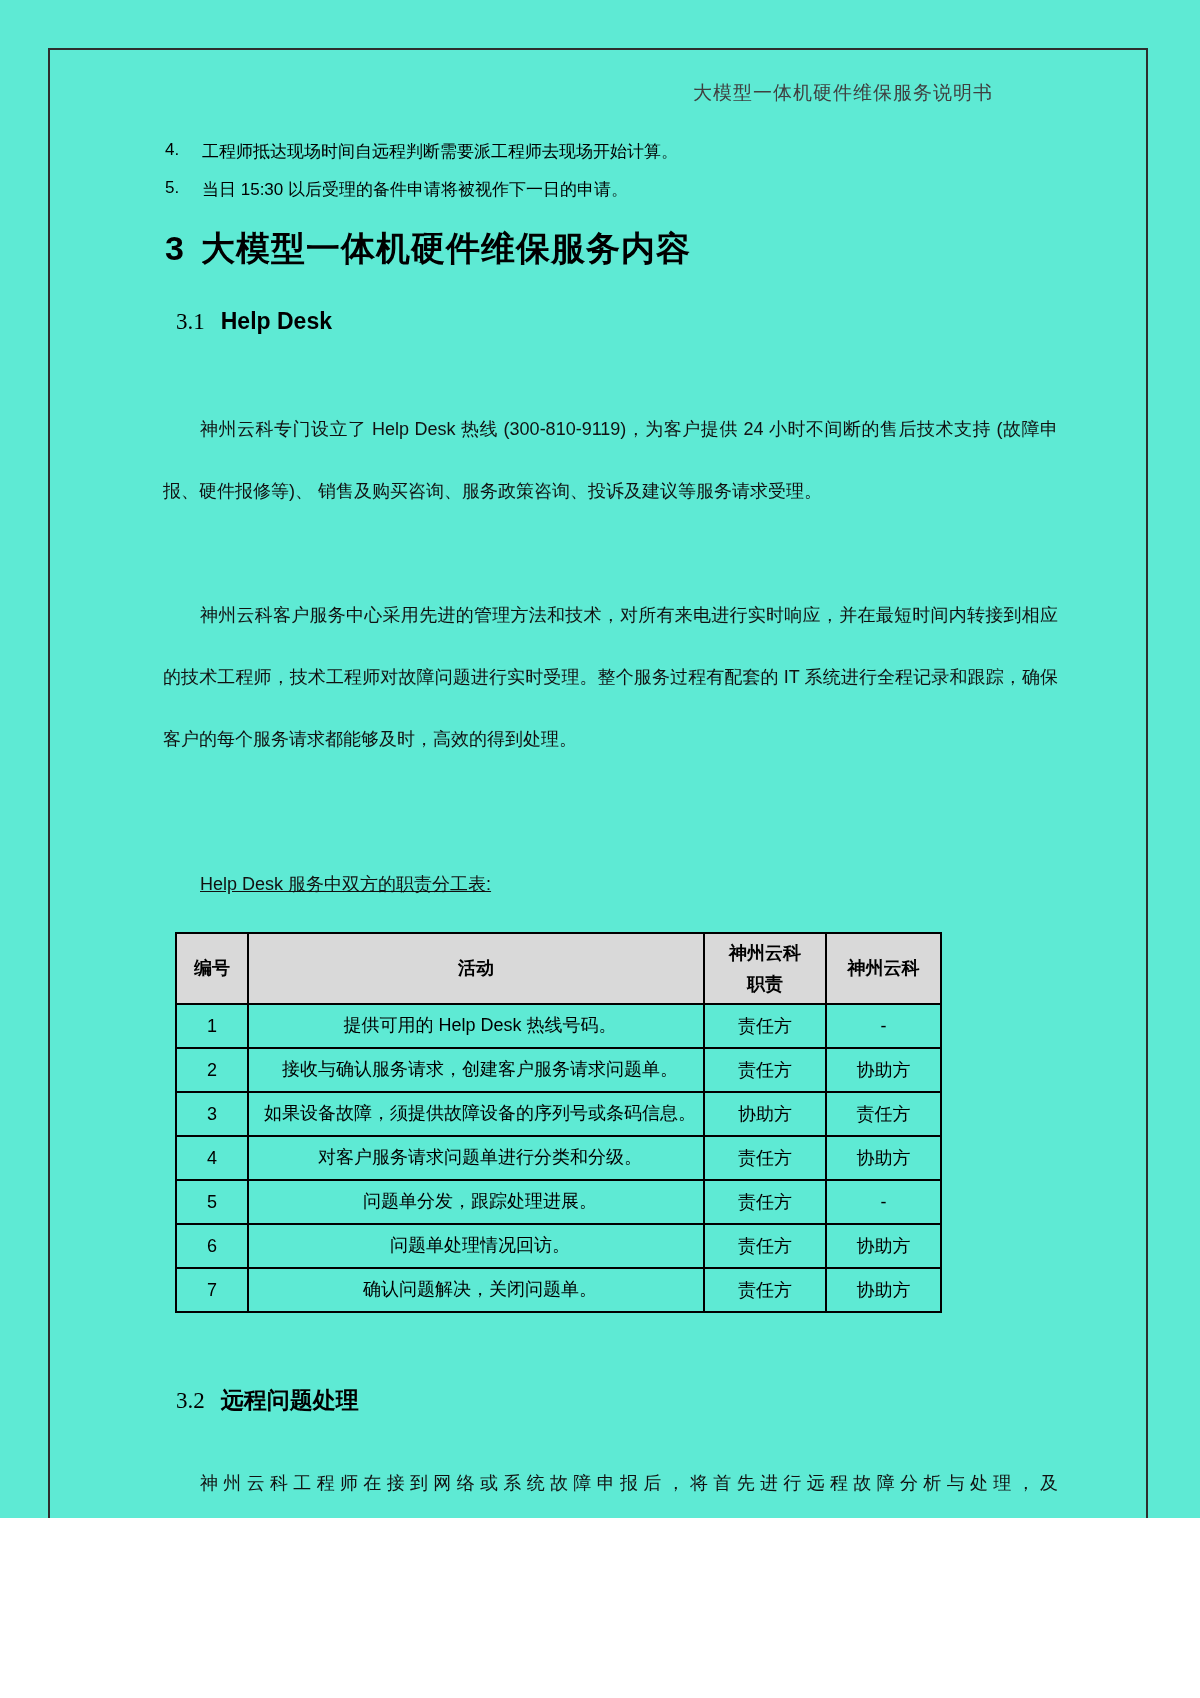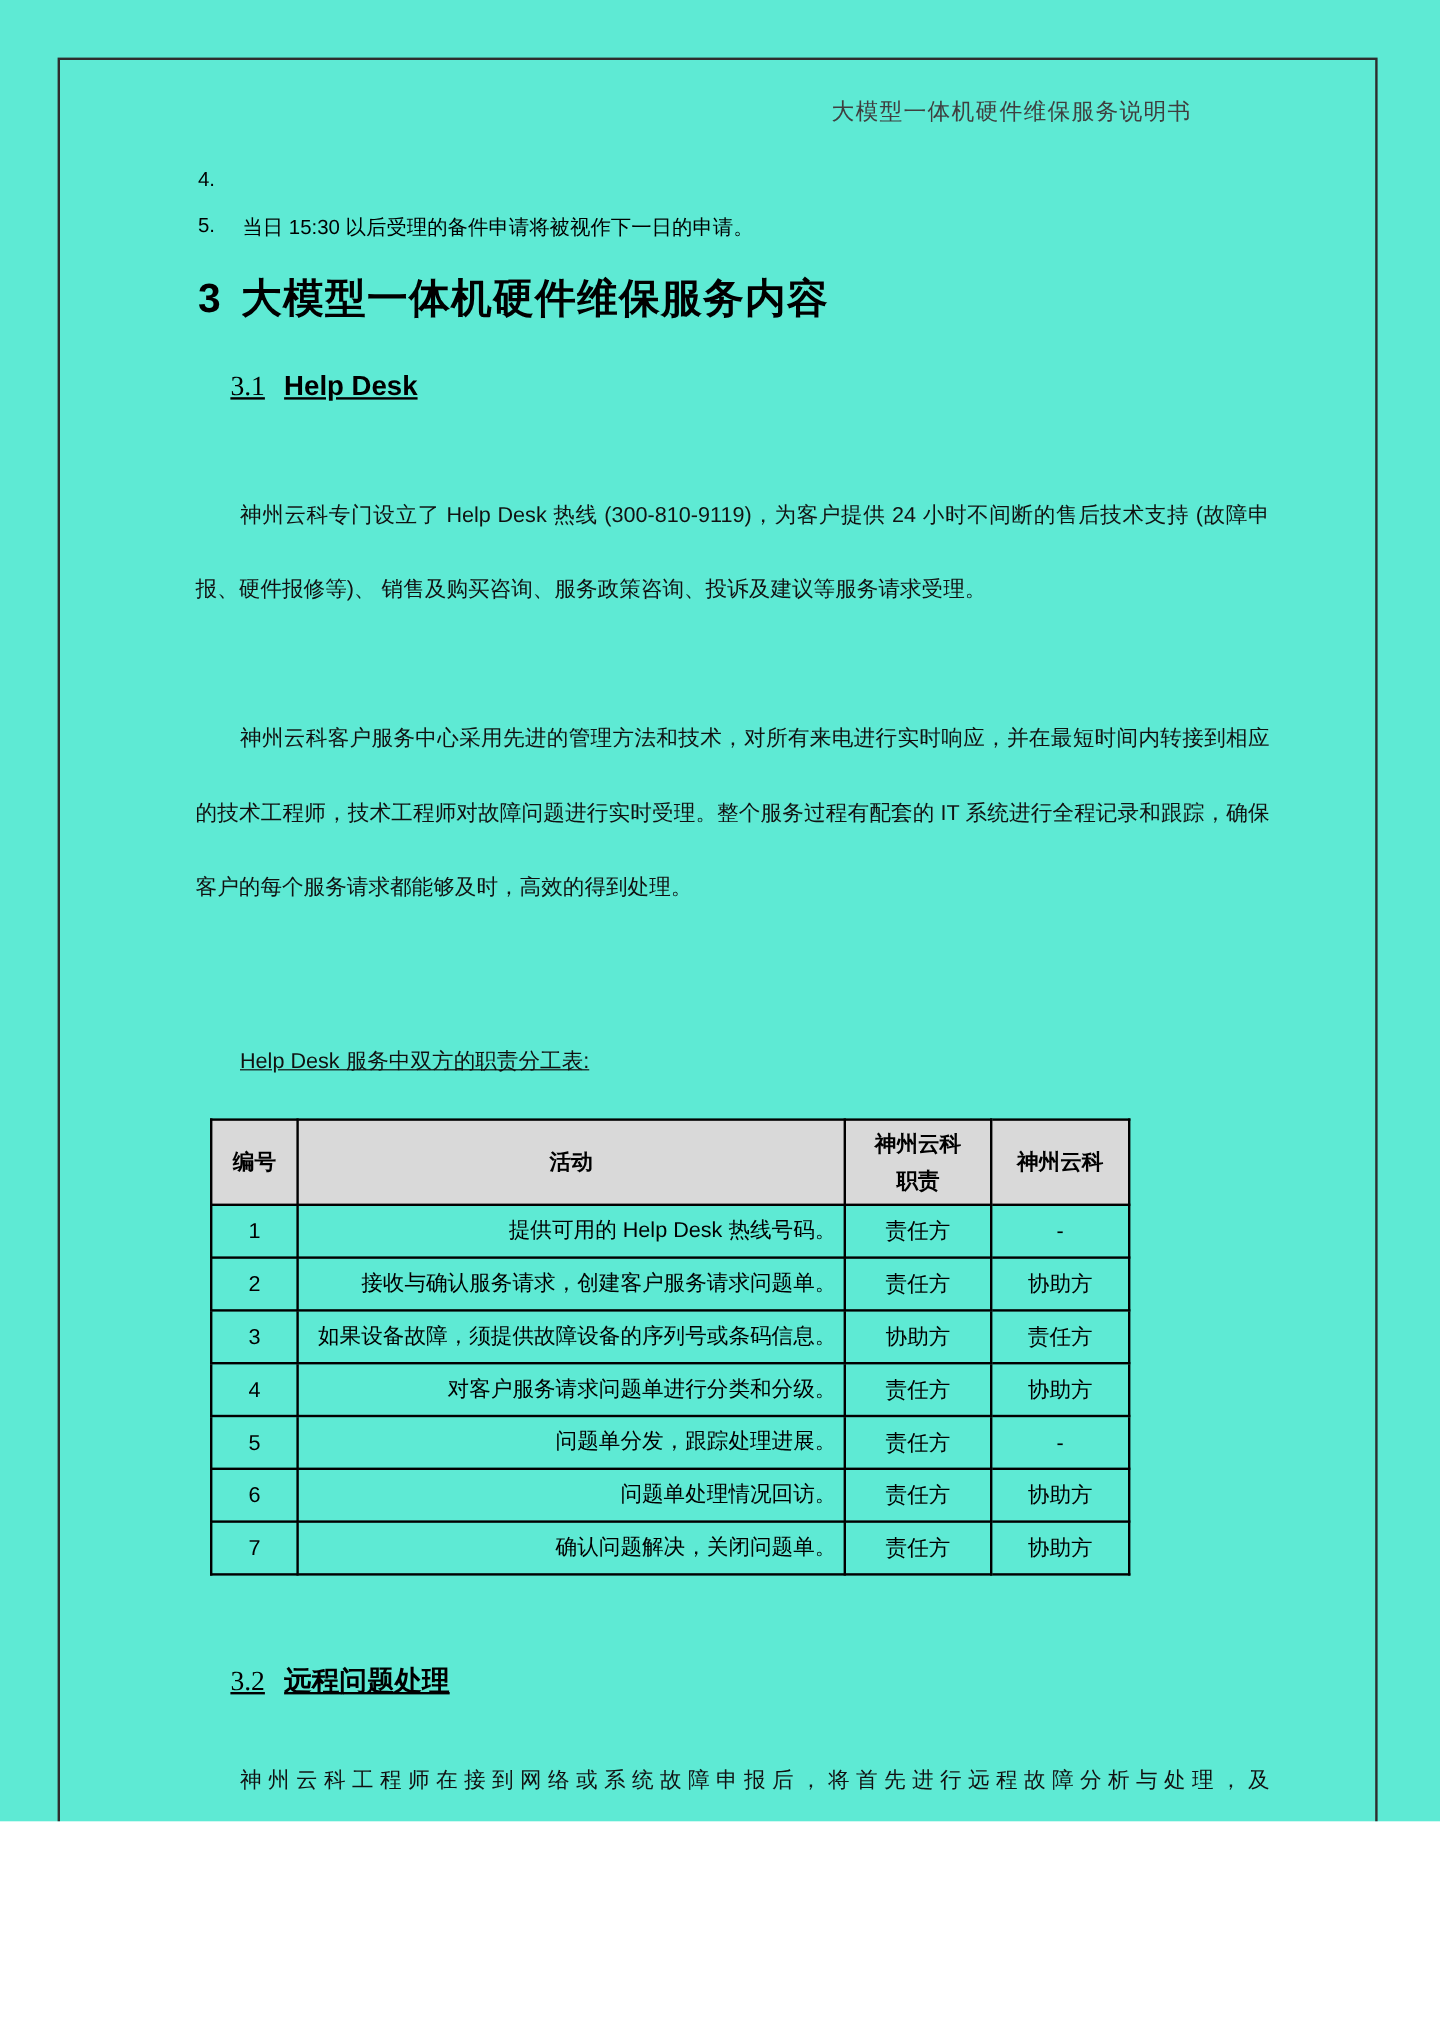--- a/index.html
+++ b/index.html
@@ -46,23 +46,22 @@
     position: absolute;
     left: 165px;
     top: 226px;
     font-size: 34px;
     font-weight: bold;
     letter-spacing: 1px;
   }
   .chapter-heading .num { margin-right: 16px; }
   .section-heading {
     position: absolute;
-    left: 192px;
+    left: 176px;
     font-size: 23px;
-    text-decoration: underline;
   }
   .section-heading .num {
     font-family: "Liberation Serif", "DejaVu Serif", serif;
     font-weight: normal;
     margin-right: 16px;
   }
   .section-heading .title { font-weight: bold; }
   .para {
     position: absolute;
     left: 163px;
@@ -100,21 +99,21 @@
   }
   .resp-table thead th {
     background: #d9d9d9;
     font-weight: bold;
     height: 71px;
     text-align: center;
     line-height: 1.7;
   }
   .resp-table td { height: 44px; text-align: center; }
   .resp-table td.activity {
-    text-align: right;
+    text-align: center;
     padding-left: 14px;
     line-height: 1.75;
   }
   .footer {
     position: absolute;
     top: 1585px;
     left: 0;
     width: 100%;
     text-align: center;
     font-family: "Liberation Serif", "DejaVu Serif", serif;
@@ -128,20 +127,21 @@
 <body>
 
 <div class="page">
 
   <div class="page-border"></div>
 
   <div class="header-title">大模型一体机硬件维保服务说明书</div>
 
   <div class="list-item" style="top:140px;">
     <span class="marker">4.</span>
+    <span>工程师抵达现场时间自远程判断需要派工程师去现场开始计算。</span>
   </div>
   <div class="list-item" style="top:178px;">
     <span class="marker">5.</span>
     <span>当日 15:30 以后受理的备件申请将被视作下一日的申请。</span>
   </div>
 
   <div class="chapter-heading">
     <span class="num">3</span><span>大模型一体机硬件维保服务内容</span>
   </div>
 

